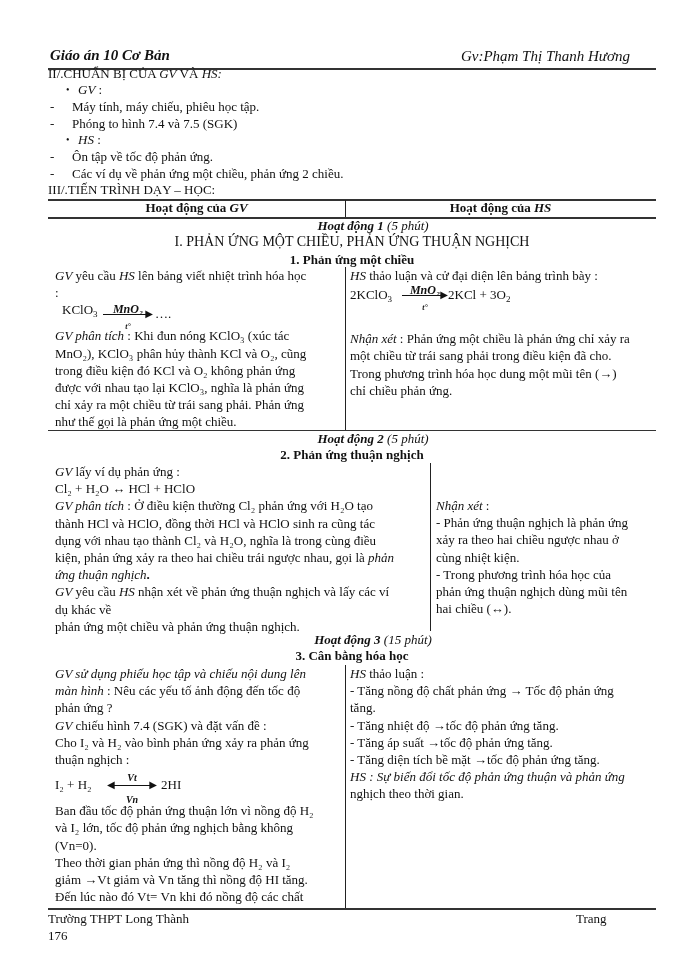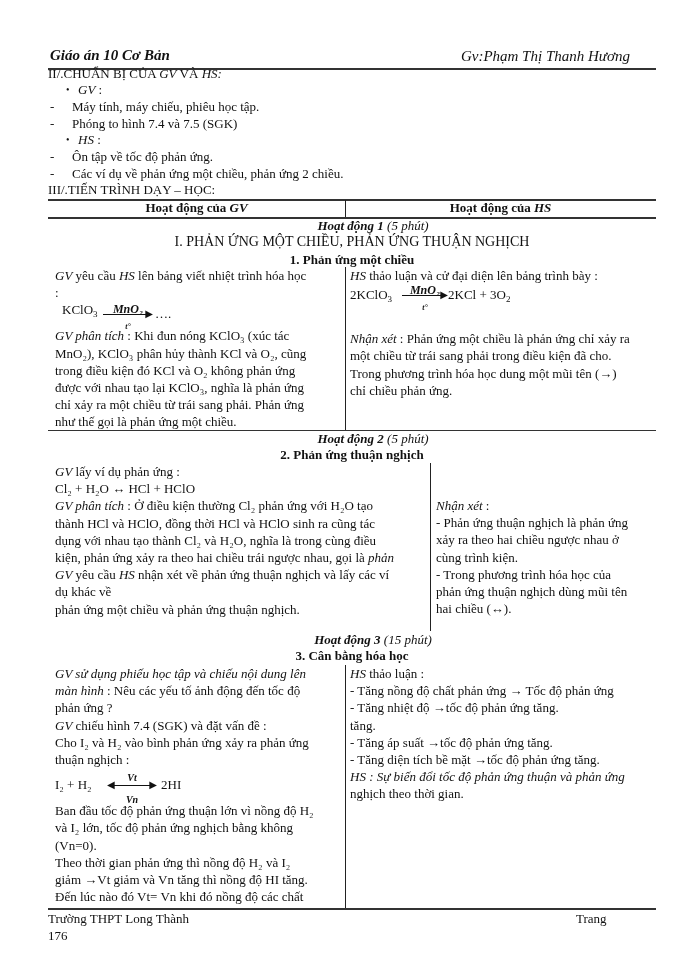--- a/index.html
+++ b/index.html
@@ -139,30 +139,31 @@
 
   <div class="vline" style="left:430px;top:463px;height:168px;"></div>
 
   <div class="cell" style="left:55px;top:463px;width:372px;">
     <div><i>GV</i><span> lấy ví dụ phản ứng :</span></div>
     <div>Cl₂ + H₂O ↔ HCl + HClO</div>
     <div><i>GV phân tích</i><span> : Ở điều kiện thường  Cl₂ phản ứng với H₂O tạo</span></div>
     <div>thành HCl và HClO, đồng thời HCl và HClO sinh ra cũng tác</div>
     <div>dụng với nhau tạo thành  Cl₂ và H₂O, nghĩa là trong cùng điều</div>
     <div><span>kiện, phản ứng xảy ra theo hai chiều trái ngược nhau, gọi là </span><i>phản</i></div>
+    <div><i>ứng thuận nghịch</i><b>.</b></div>
     <div><i>GV</i><span> yêu cầu </span><i>HS</i><span> nhận xét về phản ứng thuận nghịch  và lấy các ví</span></div>
     <div>dụ khác về</div>
     <div>phản ứng một chiều và phản ứng thuận  nghịch.</div>
   </div>
 
   <div class="cell" style="left:436px;top:497px;width:220px;">
     <div><i>Nhận xét</i><span> :</span></div>
     <div>- Phản ứng thuận nghịch  là phản ứng</div>
     <div>xảy ra theo hai chiều ngược nhau ở</div>
-    <div>cùng trình kiện.</div>
+    <div>cùng nhiệt kiện.</div>
     <div>- Trong phương trình  hóa học của</div>
     <div>phản ứng thuận nghịch  dùng mũi tên</div>
     <div>hai chiều  (↔).</div>
   </div>
 
   <div class="center" style="top:632px;">
     <span class="act">Hoạt động 3</span><i> (15 phút)</i>
   </div>
   <div class="center bold" style="top:648px;">3. Cân bằng hóa học</div>
 
@@ -190,22 +191,22 @@
     <div>và I₂ lớn, tốc độ phản ứng nghịch  bằng không</div>
     <div>(Vn=0).</div>
     <div>Theo thời gian  phản ứng thì nồng độ H₂ và I₂</div>
     <div>giảm →Vt giảm  và Vn tăng thì nồng độ HI tăng.</div>
     <div>Đến lúc nào đó Vt= Vn khi đó nồng độ các chất</div>
   </div>
 
   <div class="cell" style="left:350px;top:665px;width:305px;">
     <div><i>HS</i><span> thảo luận  :</span></div>
     <div>- Tăng nồng độ chất phản ứng → Tốc độ phản ứng</div>
+    <div>tăng.</div>
     <div>- Tăng nhiệt  độ →tốc độ phản ứng tăng.</div>
-    <div>tăng.</div>
     <div>- Tăng áp suất →tốc độ phản ứng tăng.</div>
     <div>- Tăng diện tích bề mặt →tốc độ phản ứng tăng.</div>
     <div><i>HS</i><i> : Sự biến đổi tốc độ phản ứng thuận và phản ứng</i></div>
     <div>nghịch  theo thời gian.</div>
   </div>
 
   <div class="hline" style="top:908px;height:0;border-top-width:2px;"></div>
 
   <div class="foot" style="left:48px;top:911px;text-align:right;">Trường THPT Long Thành</div>
   <div class="foot" style="left:576px;top:911px;">Trang</div>

